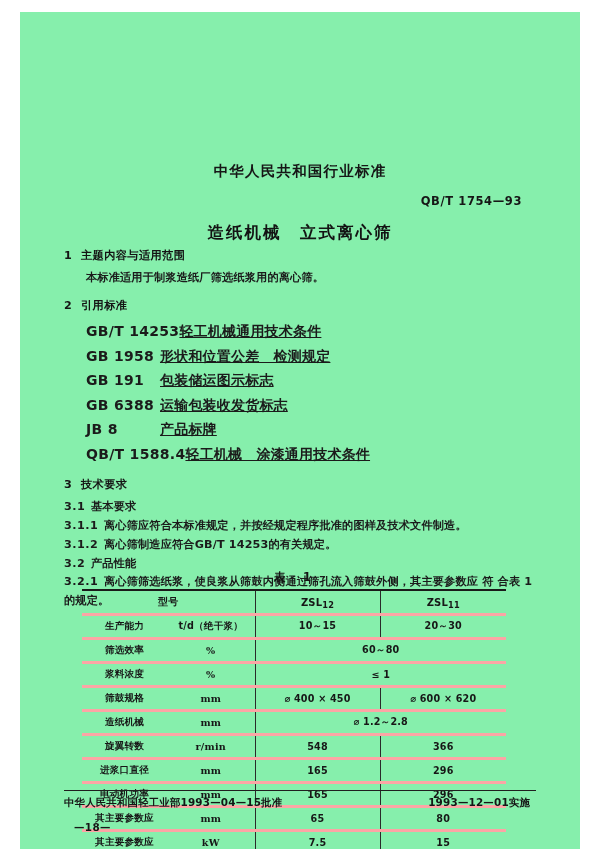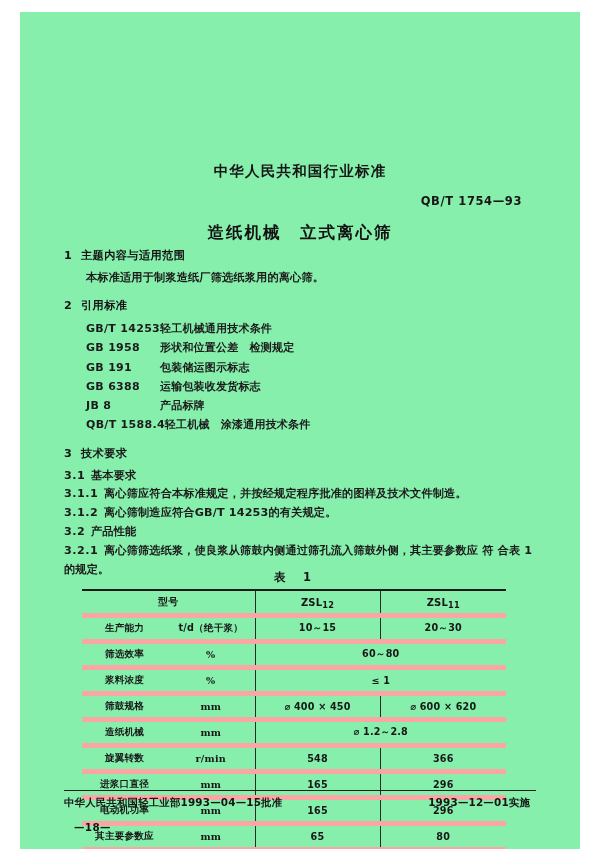--- a/index.html
+++ b/index.html
@@ -90,27 +90,28 @@
     text-indent: 22px;
   }
   .gap-md { height: 11px; }
 
   .ref-list {
     margin: 0;
     padding: 0;
     list-style: none;
   }
   .ref-list li {
-    font-size: 11px;
+    font-size: 14px;
     font-family: "DejaVu Sans", "Liberation Sans", sans-serif;
     font-weight: bold;
     line-height: 1.75;
     padding-left: 22px;
     letter-spacing: 0.2px;
     color: #1b1b1b;
+    text-decoration: underline;
   }
   .ref-code {
     display: inline-block;
     min-width: 74px;
     letter-spacing: 0.3px;
   }
 
   .clause {
     font-size: 11.2px;
     font-family: "DejaVu Sans", "Liberation Sans", sans-serif;
@@ -146,21 +147,21 @@
     color: #141414;
   }
   table.spec {
     border-collapse: collapse;
     width: 424px;
     table-layout: fixed;
     font-family: "DejaVu Sans", "Liberation Sans", sans-serif;
   }
   table.spec th,
   table.spec td {
-    border-top: 5px solid #fca5a5;
+    border-top: 3px solid #fca5a5;
     border-bottom: 1px solid #2a2a2a;
     padding: 3px 2px 3px 2px;
     font-size: 9.6px;
     font-weight: bold;
     text-align: center;
     height: 15px;
     color: #171717;
     letter-spacing: 0.2px;
     background: transparent;
   }

